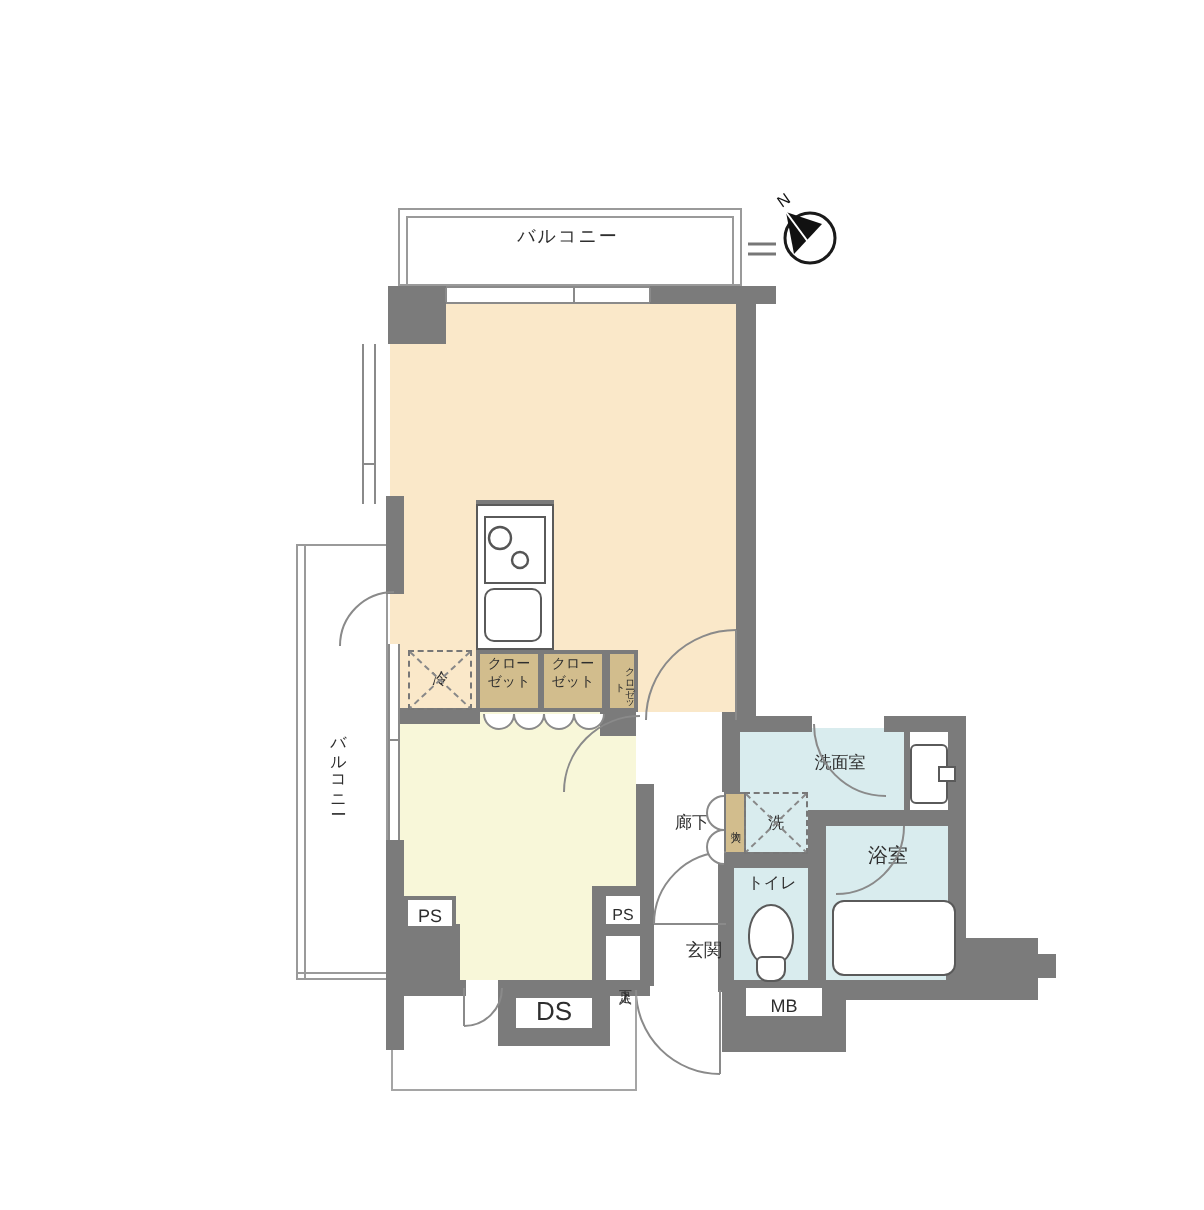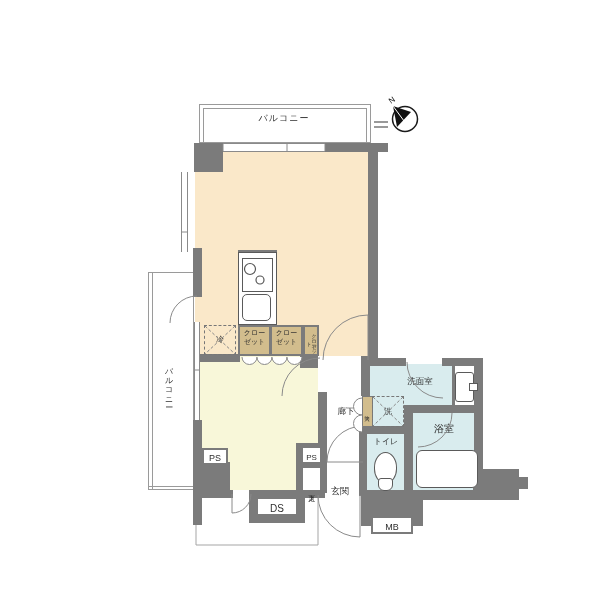--- a/index.html
+++ b/index.html
@@ -105,36 +105,36 @@
   <div class="whitebox" style="left:202px;top:448px;width:26px;height:17px;">
     <span class="lbl" style="position:static;font-size:9px;">PS</span>
   </div>
   <div class="whitebox" style="left:301px;top:446px;width:21px;height:18px;">
     <span class="lbl" style="position:static;font-size:8px;">PS</span>
   </div>
   <div class="whitebox" style="left:301px;top:466px;width:21px;height:26px;">
     <span class="lbl vtext" style="position:static;font-size:6.5px;line-height:1;">下足入</span>
   </div>
   <div class="whitebox" style="left:256px;top:497px;width:42px;height:19px;">
-    <span class="lbl" style="position:static;font-size:10px;">DS</span>
-  </div>
-  <div class="whitebox" style="left:371px;top:516px;width:42px;height:18px;">
+    <span class="lbl" style="position:static;font-size:13px;">DS</span>
+  </div>
+  <div class="whitebox" style="left:371px;top:492px;width:42px;height:18px;">
     <span class="lbl" style="position:static;font-size:9px;">MB</span>
   </div>
 
   <div class="fixture" style="left:416px;top:450px;width:62px;height:38px;border-radius:6px;"></div>
   <div class="fixture" style="left:455px;top:372px;width:19px;height:30px;border-radius:3px;"></div>
   <div class="fixture" style="left:469px;top:383px;width:9px;height:8px;border-width:1px;"></div>
   <div class="fixture" style="left:374px;top:452px;width:23px;height:31px;border-radius:50% 50% 45% 45%;"></div>
   <div class="fixture" style="left:378px;top:478px;width:15px;height:13px;border-radius:3px 3px 6px 6px;"></div>
 
   <div class="lbl" style="left:227px;top:184px;width:120px;font-size:11.5px;">
   </div>
   <div class="lbl" style="left:329px;top:407px;width:34px;font-size:8.5px;">廊下</div>
-  <div class="lbl" style="left:323px;top:470px;width:34px;font-size:9px;margin-top:16px;">玄関</div>
+  <div class="lbl" style="left:335px;top:470px;width:34px;font-size:9px;">玄関</div>
   <div class="lbl" style="left:368px;top:437px;width:36px;font-size:8px;">トイレ</div>
   <div class="lbl" style="left:398px;top:377px;width:44px;font-size:8.5px;">洗面室</div>
   <div class="lbl" style="left:426px;top:423px;width:36px;font-size:10px;">浴室</div>
 
   <svg class="overlay" width="602" height="605" viewBox="0 0 602 605">
 
     <g fill="#fff" stroke="#555" stroke-width="1.2">
       <circle cx="250" cy="269" r="5.5"></circle>
       <circle cx="260" cy="280" r="4"></circle>
     </g>

